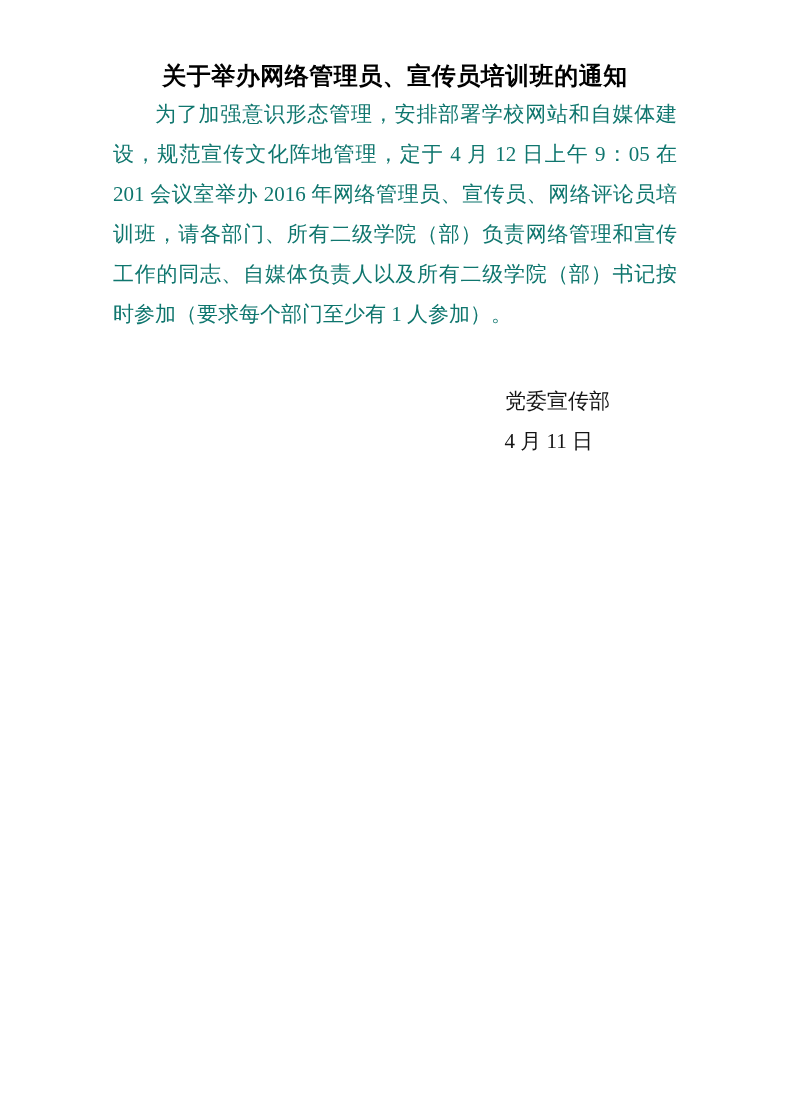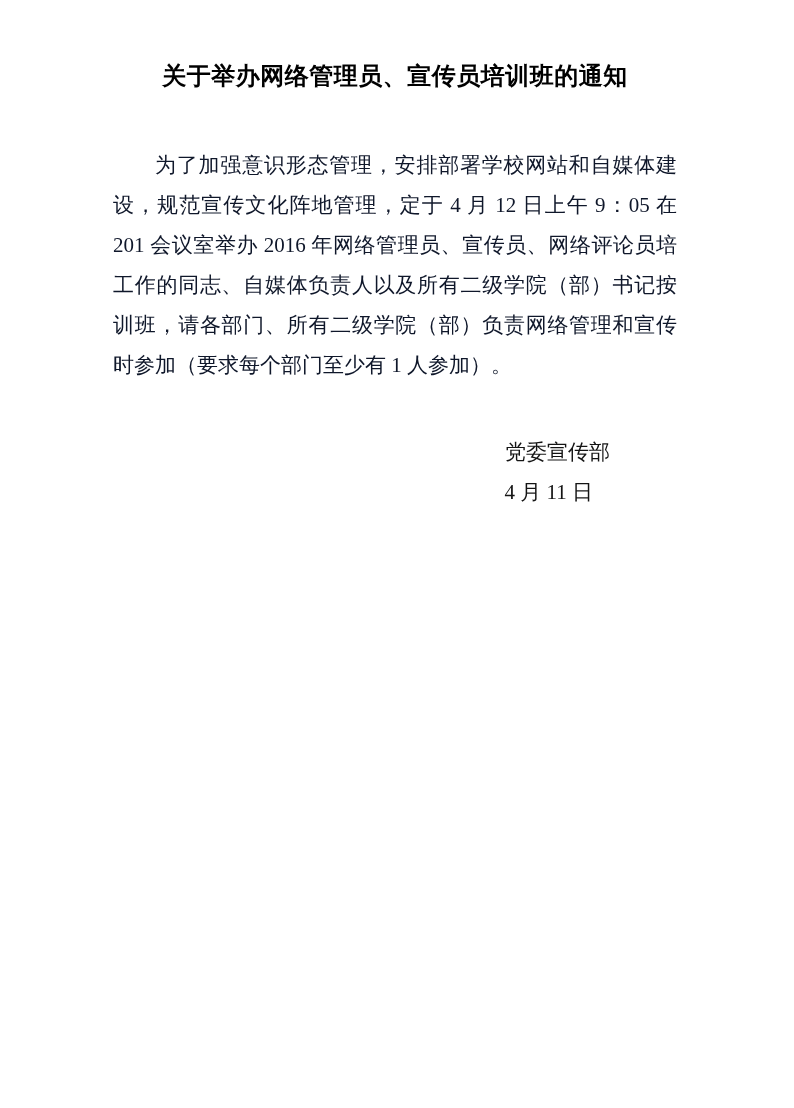--- a/index.html
+++ b/index.html
@@ -23,24 +23,23 @@
     margin: 0;
     font-family: "Liberation Sans", sans-serif;
     font-weight: 700;
     font-size: 24px;
     line-height: 36px;
     text-align: center;
     color: #000000;
     letter-spacing: 0.5px;
   }
   .doc-body {
-    margin-top: 51px;
     font-size: 21px;
     line-height: 40px;
-    color: #0f172a;
+    color: #0f766e;
   }
   .body-line {
     white-space: nowrap;
   }
   .body-line.justify {
     white-space: normal;
     text-align: justify;
     text-align-last: justify;
   }
   .body-line.indent {
@@ -65,22 +64,22 @@
 <body>
 
 <div class="page">
 
   <h1 class="doc-title">关于举办网络管理员、宣传员培训班的通知</h1>
 
   <div class="doc-body">
     <div class="body-line justify indent">为了加强意识形态管理，安排部署学校网站和自媒体建</div>
     <div class="body-line justify">设，规范宣传文化阵地管理，定于 4 月 12 日上午 9：05 在</div>
     <div class="body-line justify">201 会议室举办 2016 年网络管理员、宣传员、网络评论员培</div>
+    <div class="body-line justify">训班，请各部门、所有二级学院（部）负责网络管理和宣传</div>
     <div class="body-line justify">工作的同志、自媒体负责人以及所有二级学院（部）书记按</div>
-    <div class="body-line justify">训班，请各部门、所有二级学院（部）负责网络管理和宣传</div>
     <div class="body-line">时参加（要求每个部门至少有 1 人参加）。</div>
   </div>
 
   <div class="signature-block">
     <div class="signature-dept">党委宣传部</div>
     <div class="signature-date">4 月 11 日</div>
   </div>
 
 </div>
 

